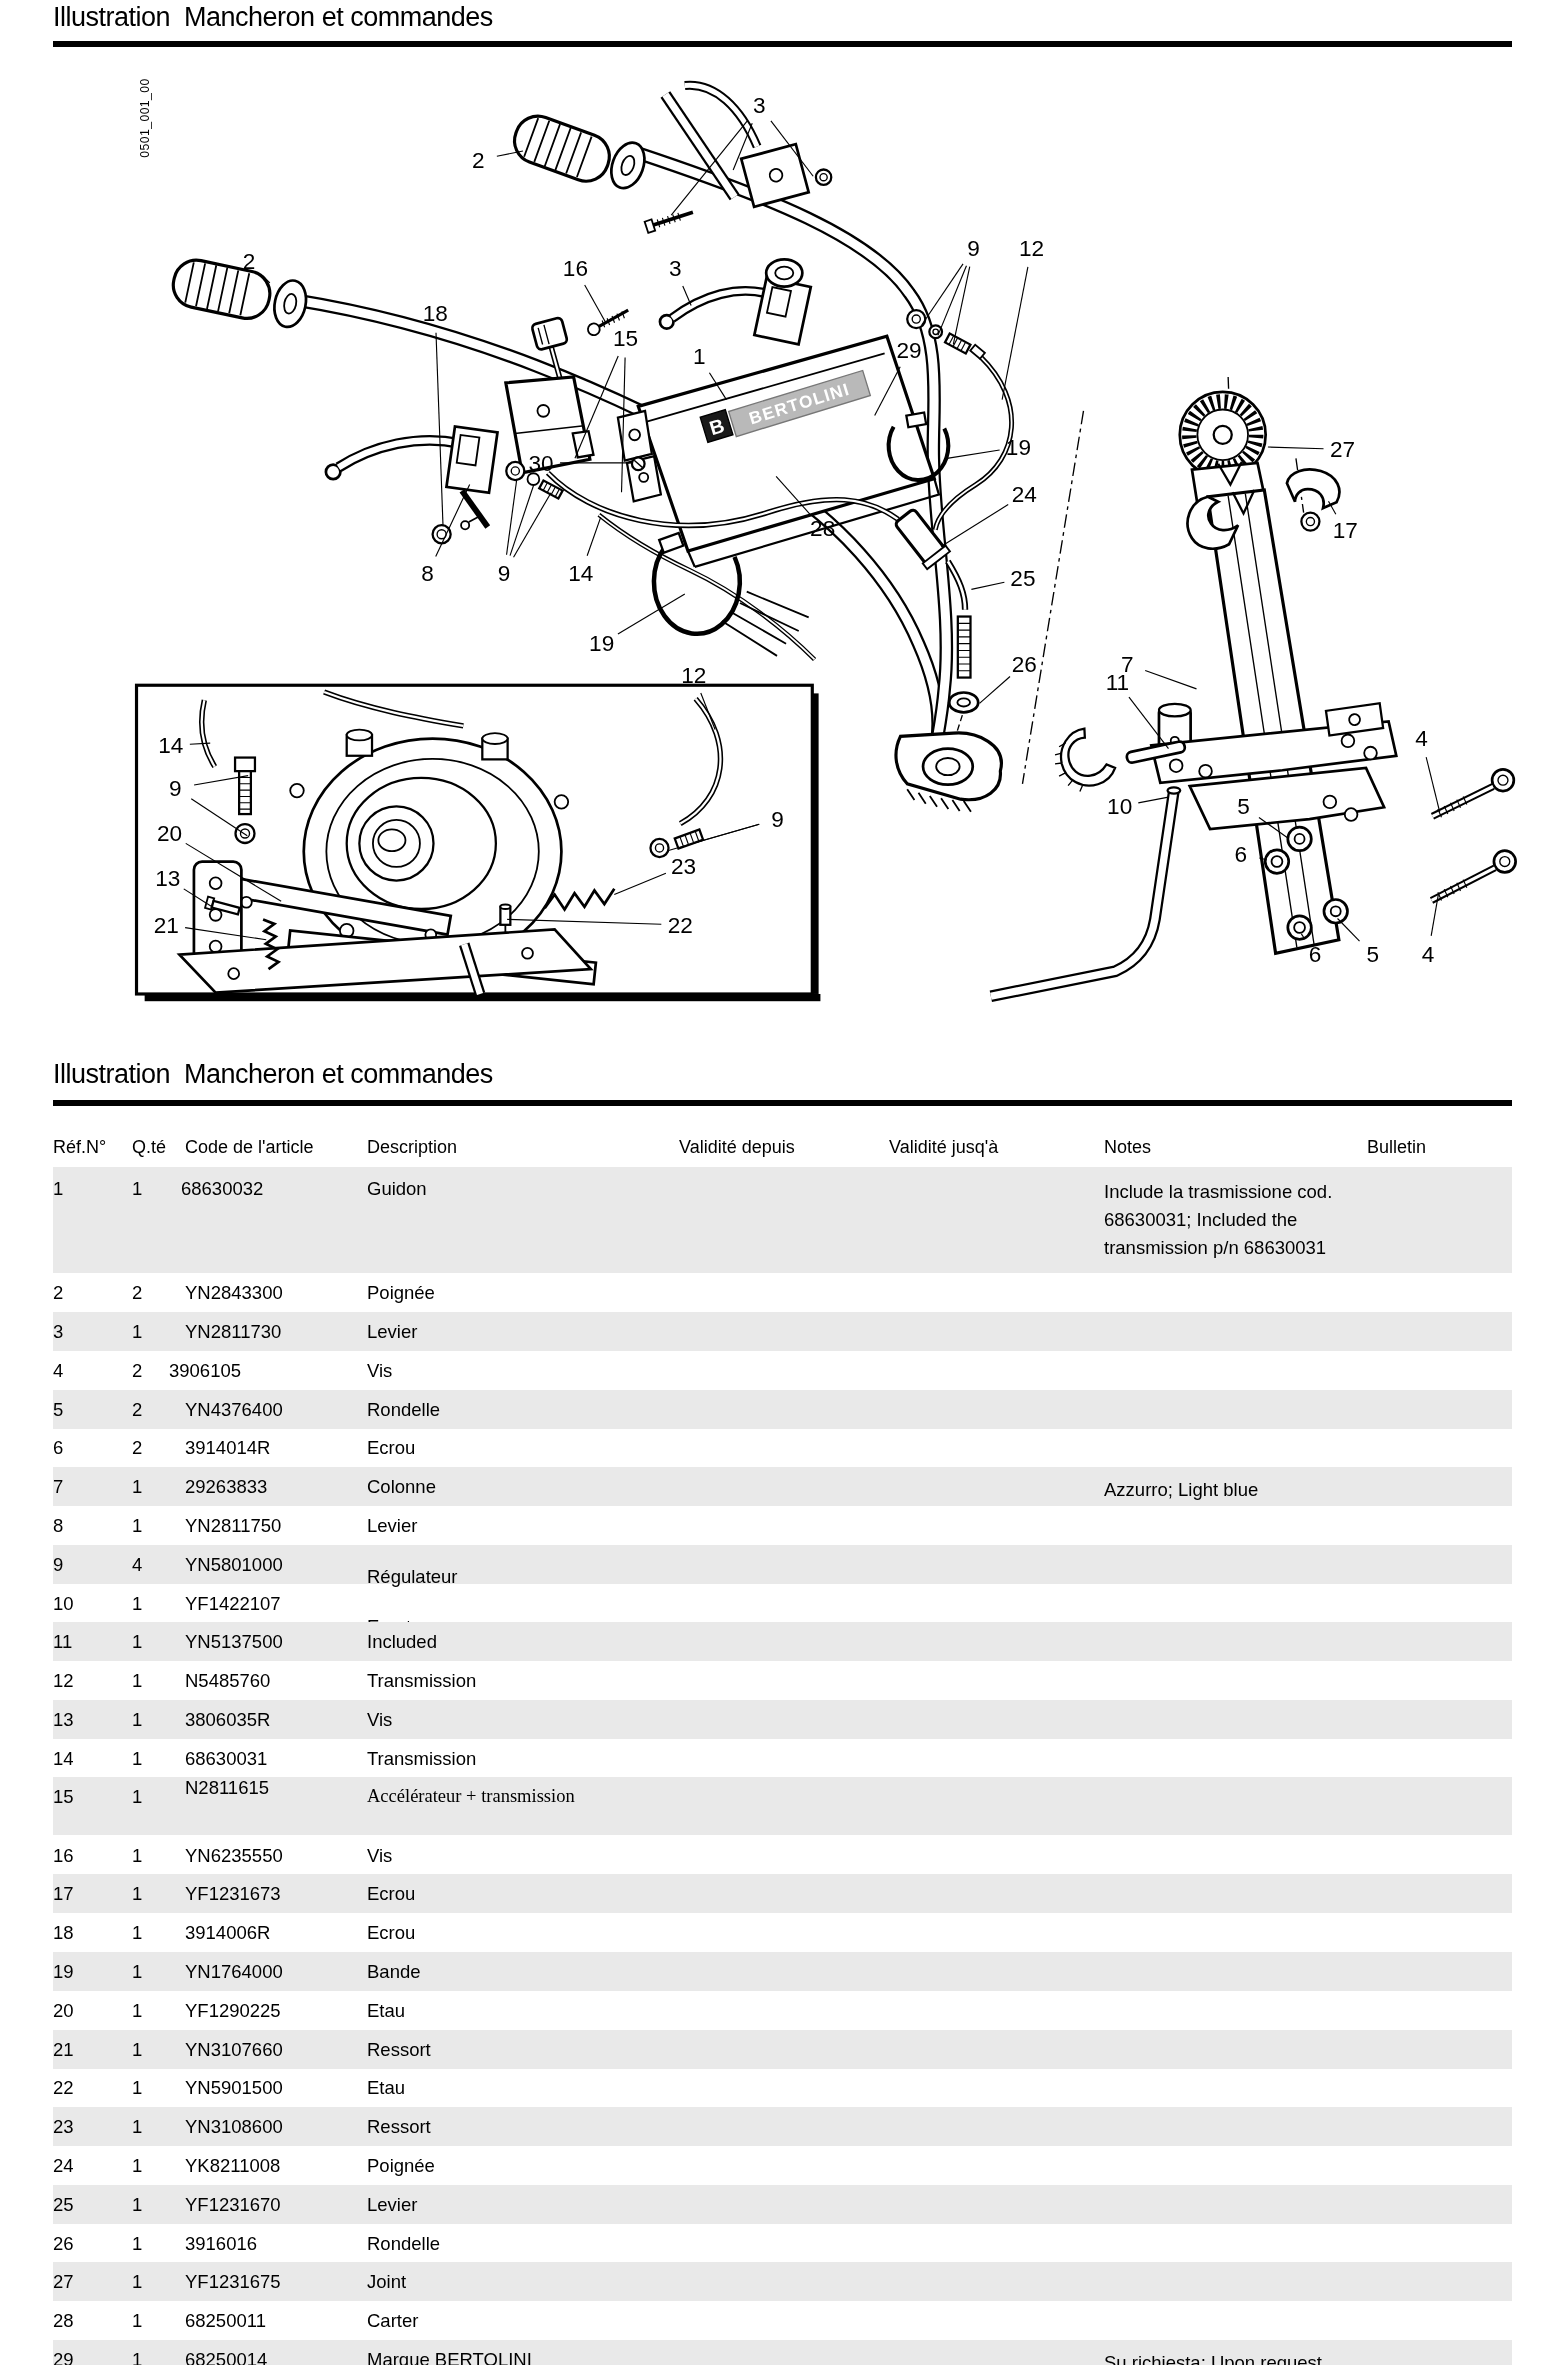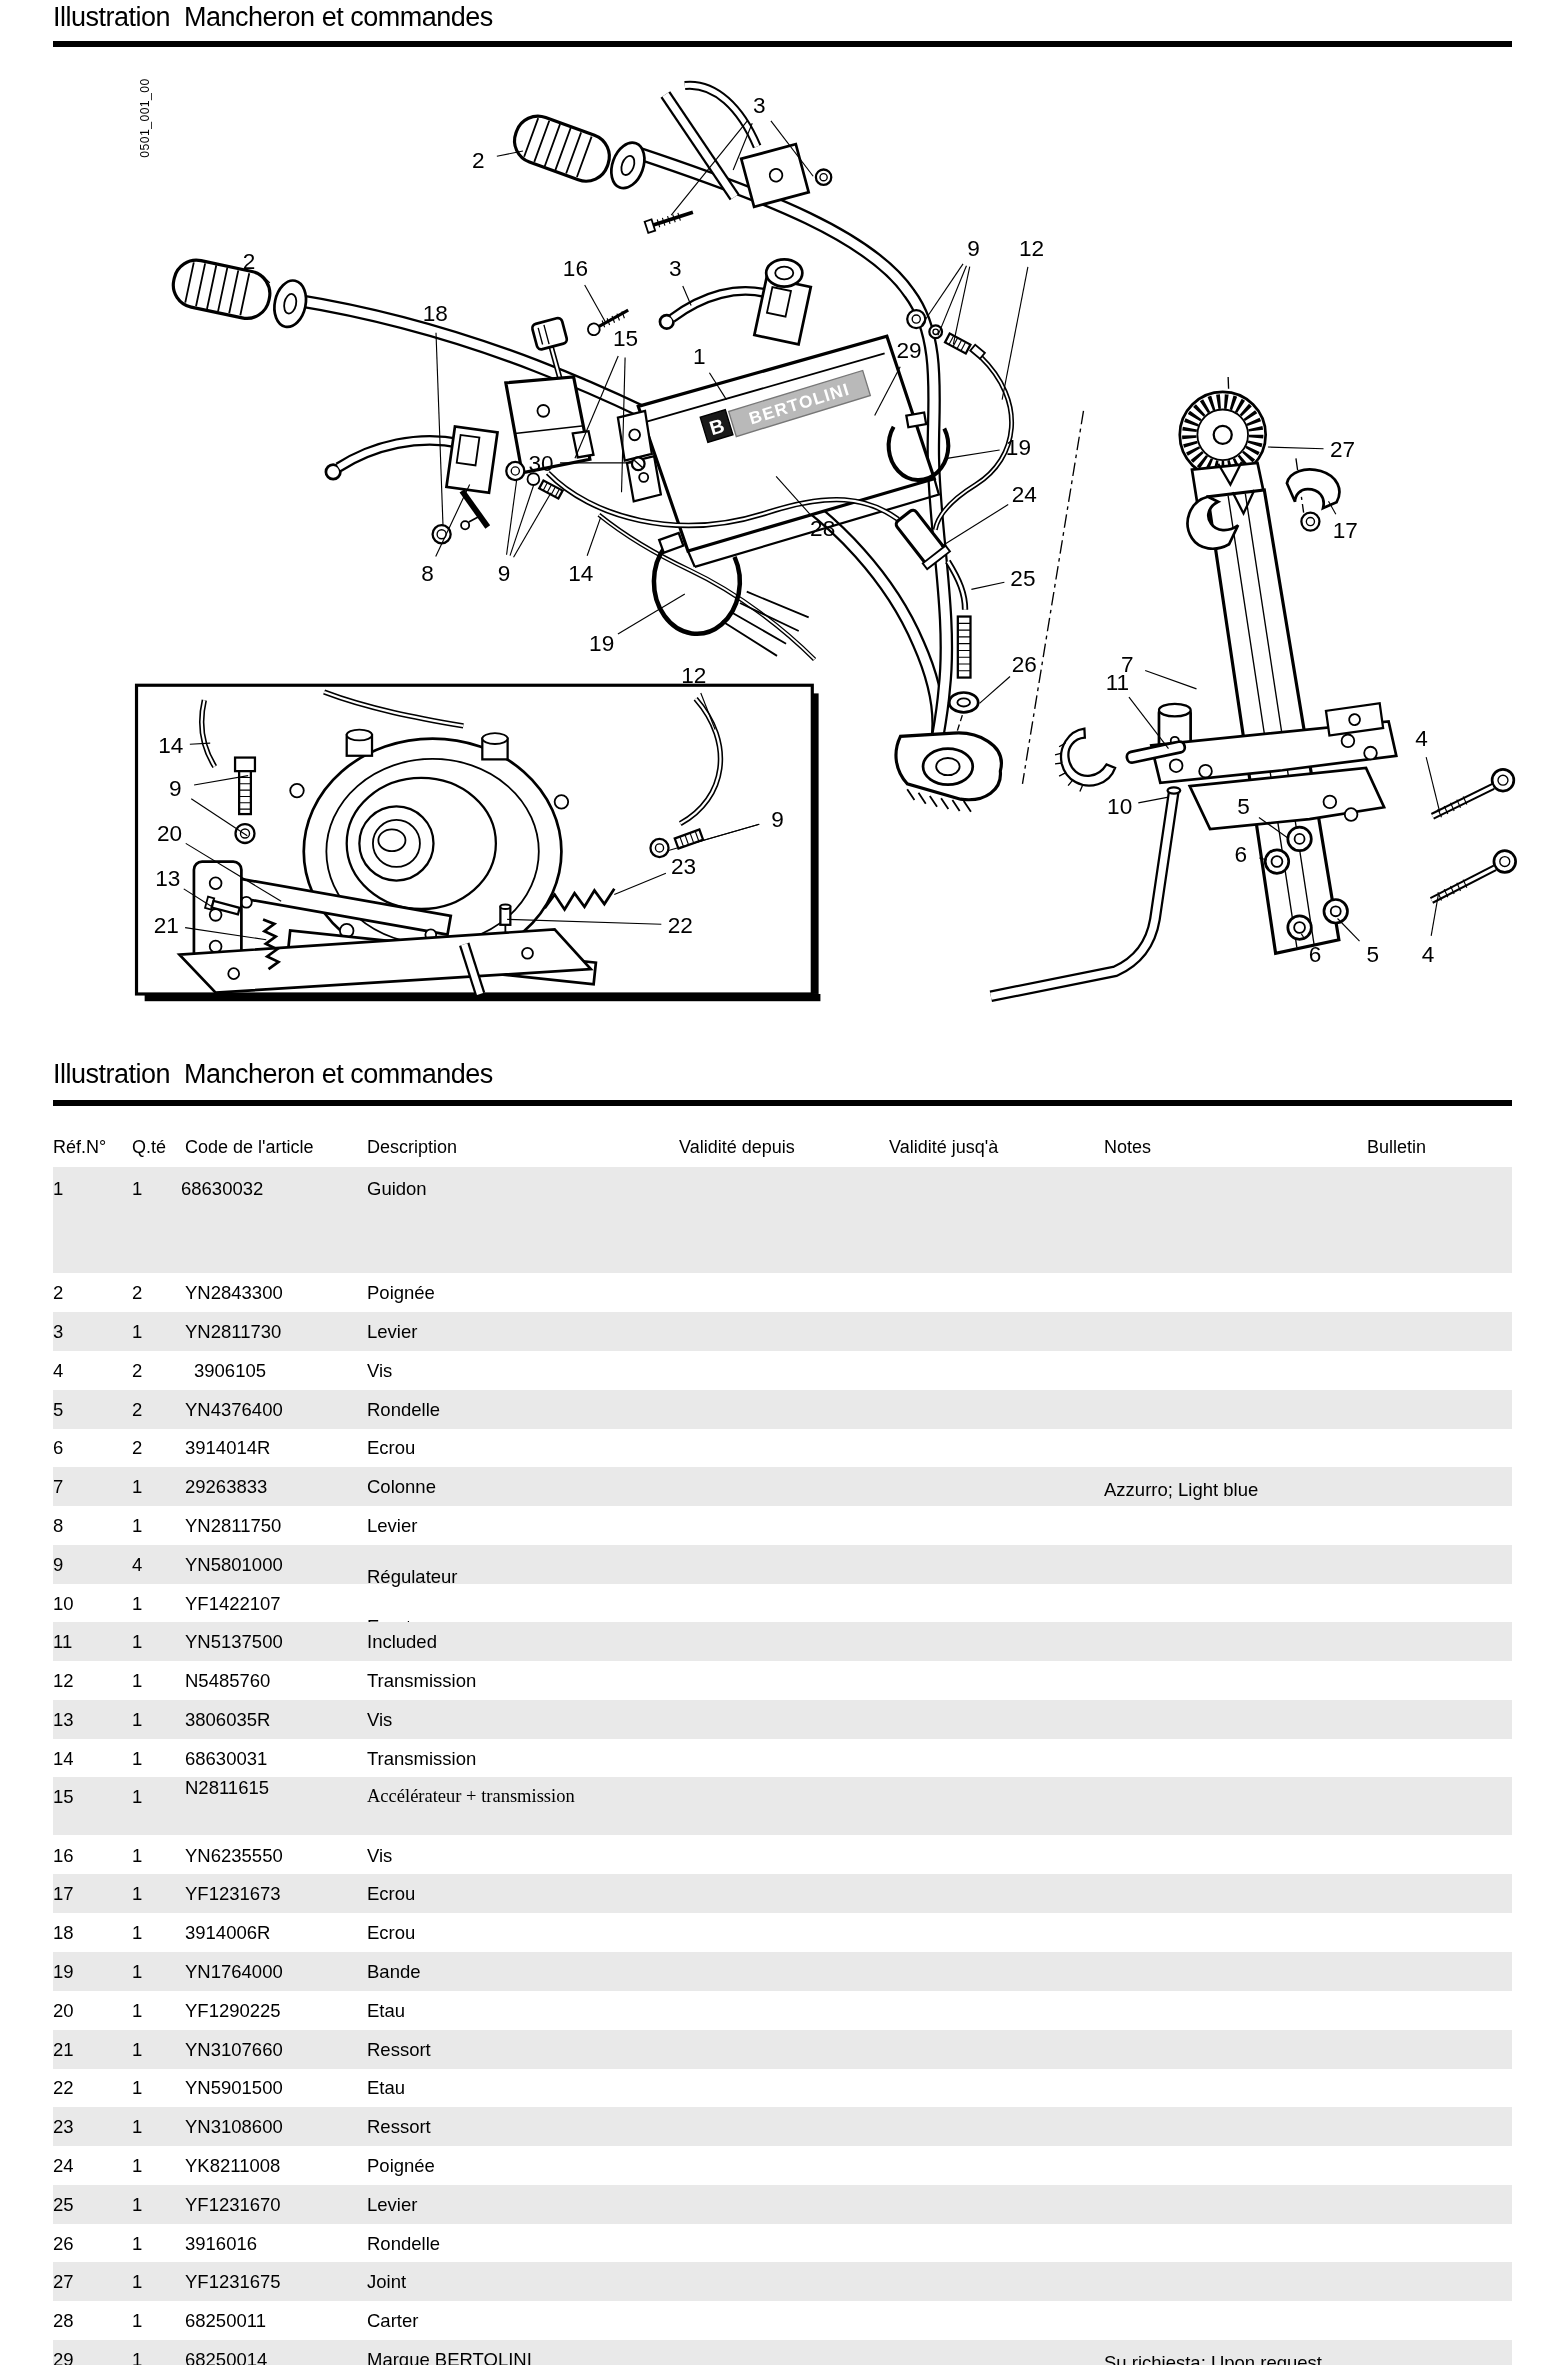--- a/index.html
+++ b/index.html
@@ -472,20 +472,21 @@
       <span class="hdr" style="left:1367px">Bulletin</span>
     </div>
     <div id="table-rows">
         <div class="trow gray" style="top: 1167px; height: 106px;">
           <span class="cell" style="left: 0px; top: 11.4px;">1</span>
           <span class="cell" style="left: 79px; top: 11.4px;">1</span>
           <span class="cell" style="left: 128px; top: 11.4px;">68630032</span>
           <span class="cell" style="left: 314px; top: 11.4px;">Guidon</span>
           <span class="cell" style="left: 626px; top: 11.4px;"></span>
           <span class="cell" style="left: 836px; top: 11.4px;"></span>
+          <span class="cell notes" style="left: 1051px; top: 11.4px;">Include la trasmissione cod. 68630031; Included the transmission p/n 68630031</span>
           <span class="cell" style="left: 1314px; top: 11.4px;"></span>
         </div>
         <div class="trow" style="top: 1273px; height: 39px;">
           <span class="cell" style="left: 0px; top: 8.5px;">2</span>
           <span class="cell" style="left: 79px; top: 8.5px;">2</span>
           <span class="cell" style="left: 132px; top: 8.5px;">YN2843300</span>
           <span class="cell" style="left: 314px; top: 8.5px;">Poignée</span>
           <span class="cell" style="left: 626px; top: 8.5px;"></span>
           <span class="cell" style="left: 836px; top: 8.5px;"></span>
           <span class="cell notes" style="left: 1051px; top: 8.5px;"></span>
@@ -497,21 +498,21 @@
           <span class="cell" style="left: 132px; top: 8.5px;">YN2811730</span>
           <span class="cell" style="left: 314px; top: 8.5px;">Levier</span>
           <span class="cell" style="left: 626px; top: 8.5px;"></span>
           <span class="cell" style="left: 836px; top: 8.5px;"></span>
           <span class="cell notes" style="left: 1051px; top: 8.5px;"></span>
           <span class="cell" style="left: 1314px; top: 8.5px;"></span>
         </div>
         <div class="trow" style="top: 1351px; height: 39px;">
           <span class="cell" style="left: 0px; top: 8.5px;">4</span>
           <span class="cell" style="left: 79px; top: 8.5px;">2</span>
-          <span class="cell" style="left: 141px; top: 8.5px;">3906105</span>
+          <span class="cell" style="left: 116px; top: 8.5px;">3906105</span>
           <span class="cell" style="left: 314px; top: 8.5px;">Vis</span>
           <span class="cell" style="left: 626px; top: 8.5px;"></span>
           <span class="cell" style="left: 836px; top: 8.5px;"></span>
           <span class="cell notes" style="left: 1051px; top: 8.5px;"></span>
           <span class="cell" style="left: 1314px; top: 8.5px;"></span>
         </div>
         <div class="trow gray" style="top: 1390px; height: 39px;">
           <span class="cell" style="left: 0px; top: 8.5px;">5</span>
           <span class="cell" style="left: 79px; top: 8.5px;">2</span>
           <span class="cell" style="left: 132px; top: 8.5px;">YN4376400</span>

